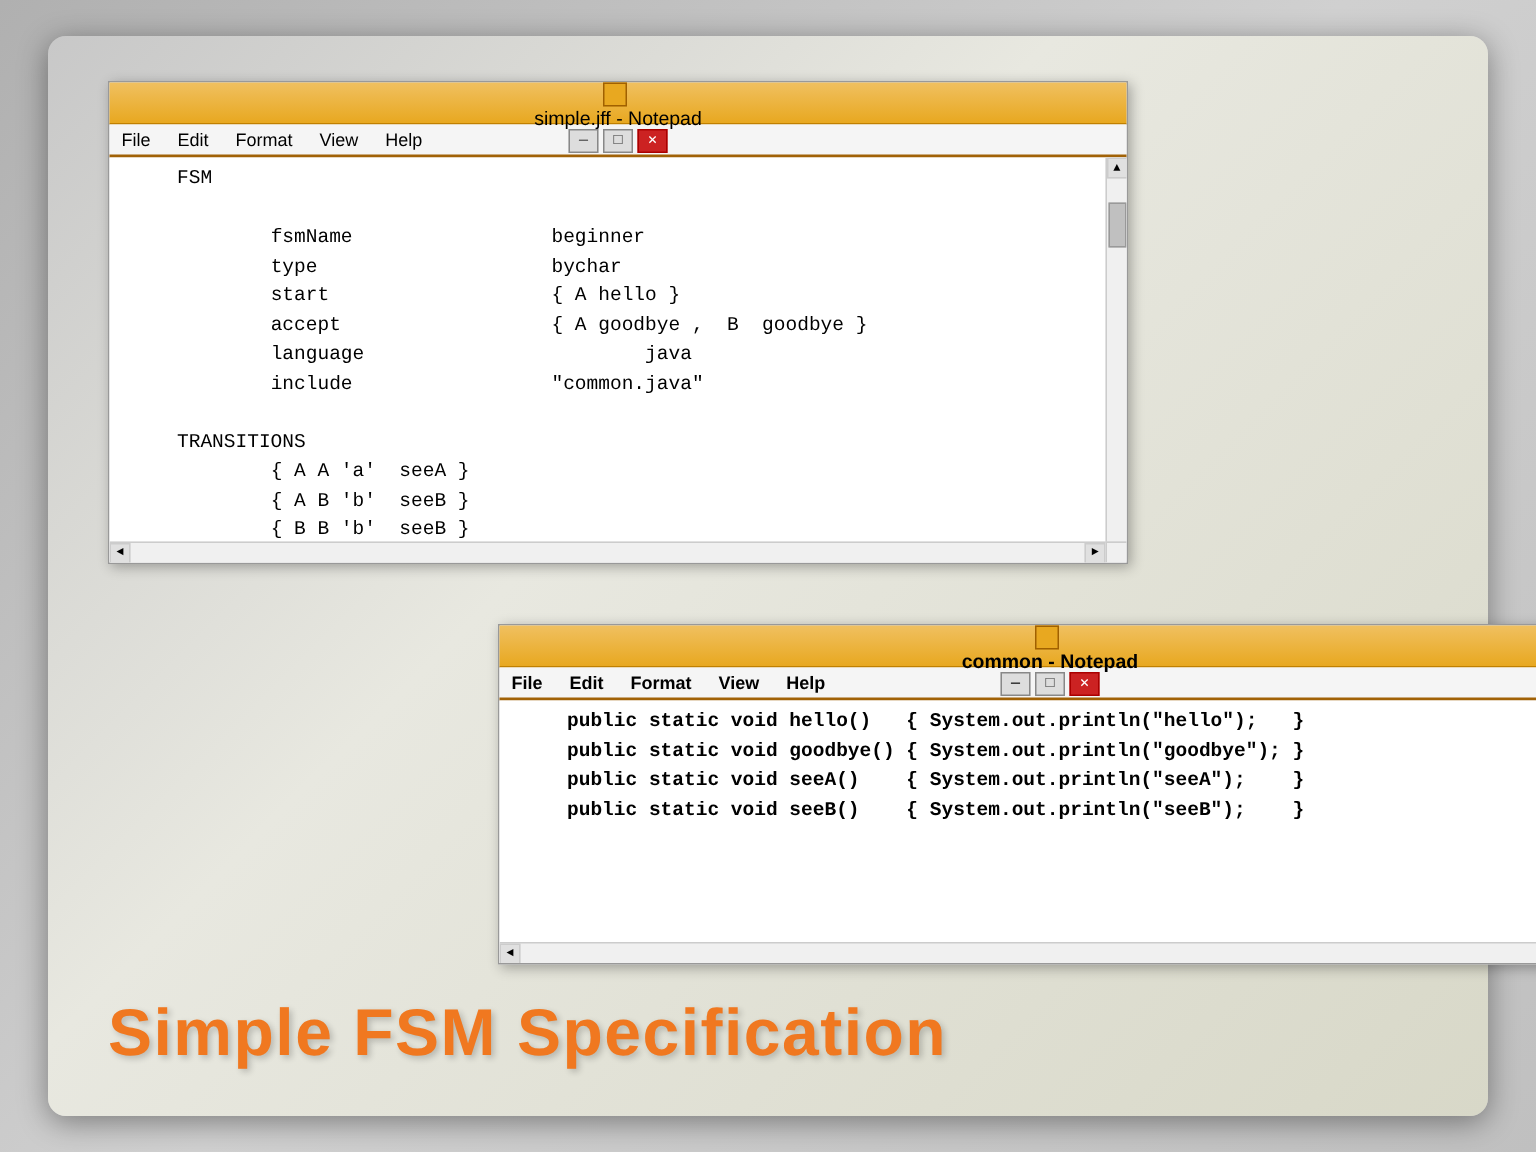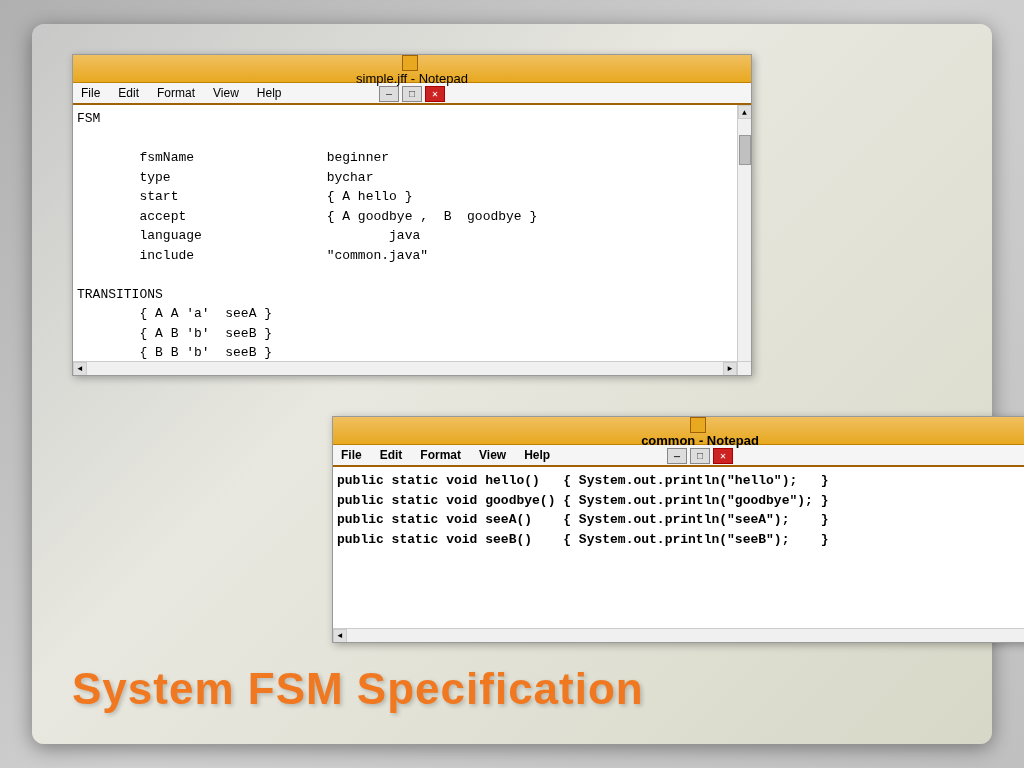--- a/index.html
+++ b/index.html
@@ -111,20 +111,21 @@
       position: relative;
     }
 
     .content-inner {
       padding: 4px 4px;
       white-space: pre;
       font-family: 'Courier New', Courier, monospace;
       font-size: 13px;
       line-height: 1.5;
       color: #000;
+      margin-left: 41px;
     }
 
     .scrollbar-v {
       position: absolute;
       right: 0;
       top: 0;
       width: 14px;
       height: 100%;
       background: #f0f0f0;
       border-left: 1px solid #ccc;
@@ -305,15 +306,15 @@
       </div>
       <div class="scrollbar-h">
         <div class="scrollbar-h-arrow">◄</div>
         <div style="flex:1"></div>
         <div class="scrollbar-h-arrow">►</div>
       </div>
       <div class="scrollbar-corner"></div>
     </div>
   </div>
 
-  <div class="slide-title">System FSM Specification</div>
+  <div class="slide-title">Simple FSM Specification</div>
 
 </div>
 
 </body></html>

